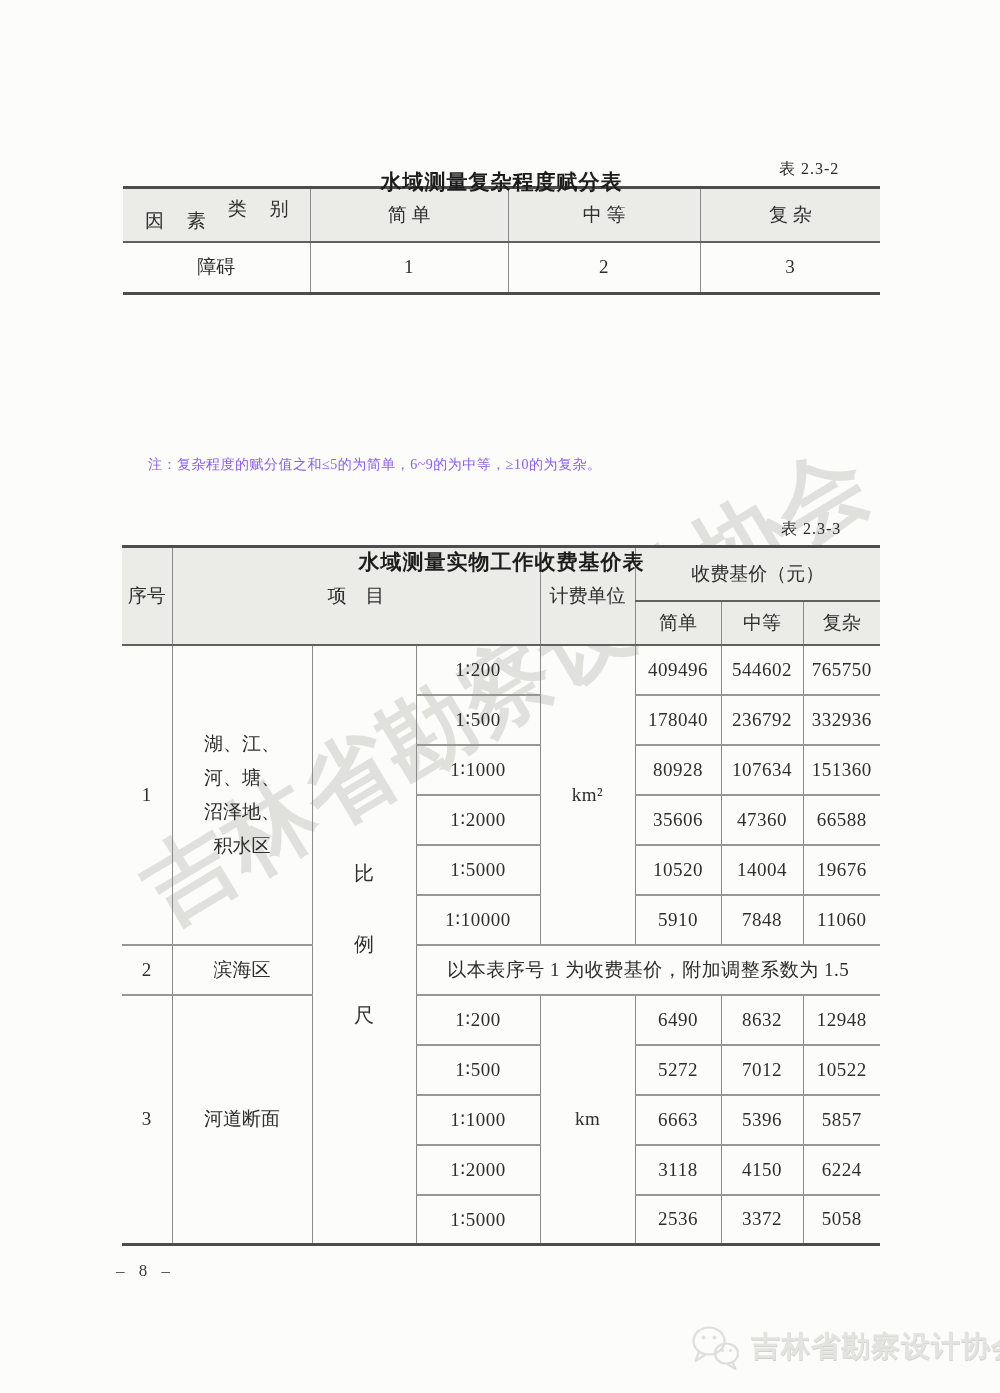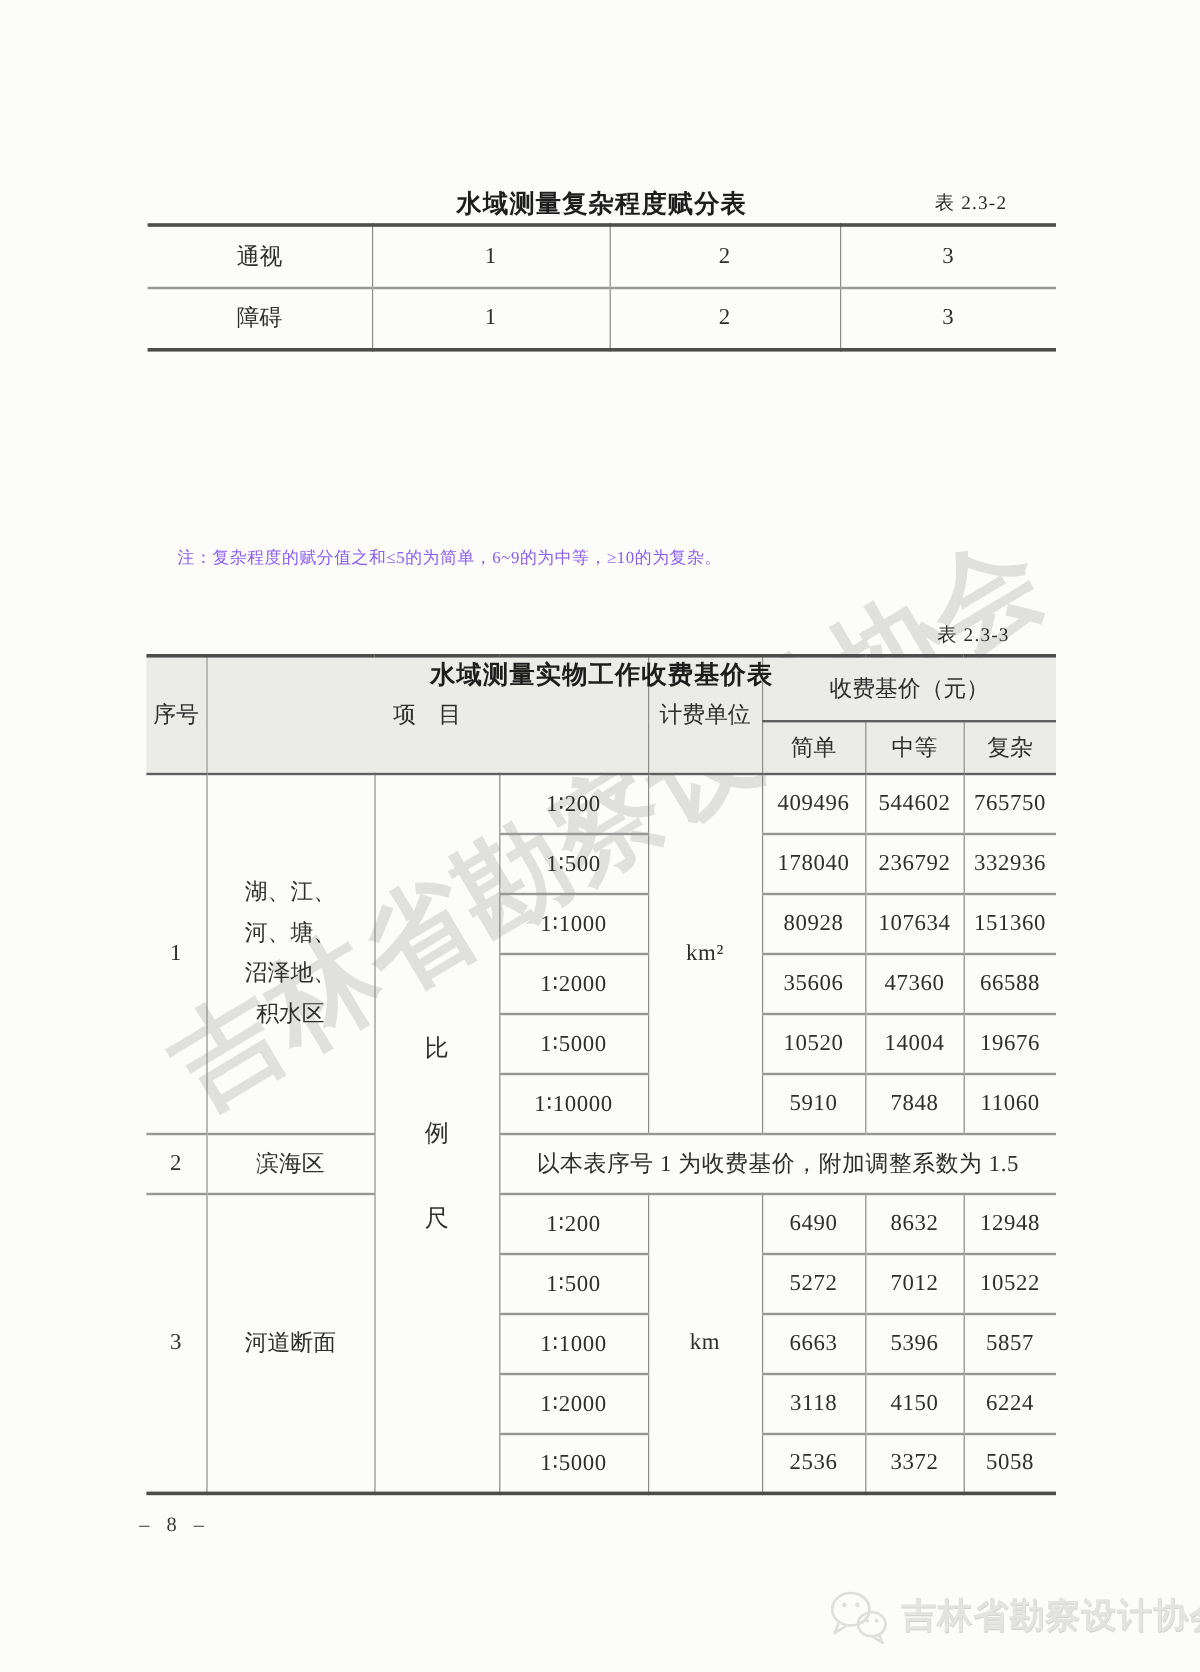--- a/index.html
+++ b/index.html
@@ -17,21 +17,21 @@
     color:rgba(158,158,152,0.30);
     transform:rotate(-31deg);transform-origin:left center;
     pointer-events:none;
   }
   
   .caption{
     position:absolute;left:123px;width:757px;text-align:center;z-index:2;
     font-family:"DejaVu Sans","Liberation Sans",sans-serif;
     font-weight:700;font-size:21px;letter-spacing:1px;color:#1d1d1d;
   }
-  .cap1{top:156px;}
+  .cap1{top:168px;}
   .cap2{top:548px;}
   .tableno{
     position:absolute;z-index:2;font-size:16px;color:#2b2b2b;letter-spacing:1px;
   }
   .no1{left:779px;top:159px;}
   .no2{left:781px;top:519px;}
   
   table{
     position:absolute;z-index:1;border-collapse:collapse;table-layout:fixed;
     border-top:3px solid #4d4d4d;border-bottom:3px solid #4d4d4d;
@@ -100,25 +100,28 @@
 <div class="tableno no1">表 2.3-2</div>
 
 <table id="t1">
   <colgroup>
       <col style="width:187px">
       <col style="width:198px">
       <col style="width:192px">
       <col style="width:180px">
     </colgroup>
   <tbody>
-  <tr class="body">
-    <td>通视</td>
-    <td class="num">1</td>
-    <td class="num">2</td>
-    <td class="num">3</td>
+      <tr class="head">
+    <td class="diag">
+      <span class="lab-tr">类 别</span>
+      <span class="lab-bl">因 素</span>
+    </td>
+    <td>简 单</td>
+    <td>中 等</td>
+    <td>复 杂</td>
   </tr>
   <tr class="body">
     <td>障碍</td>
     <td class="num">1</td>
     <td class="num">2</td>
     <td class="num">3</td>
   </tr>
 </tbody>
   </table>
 

